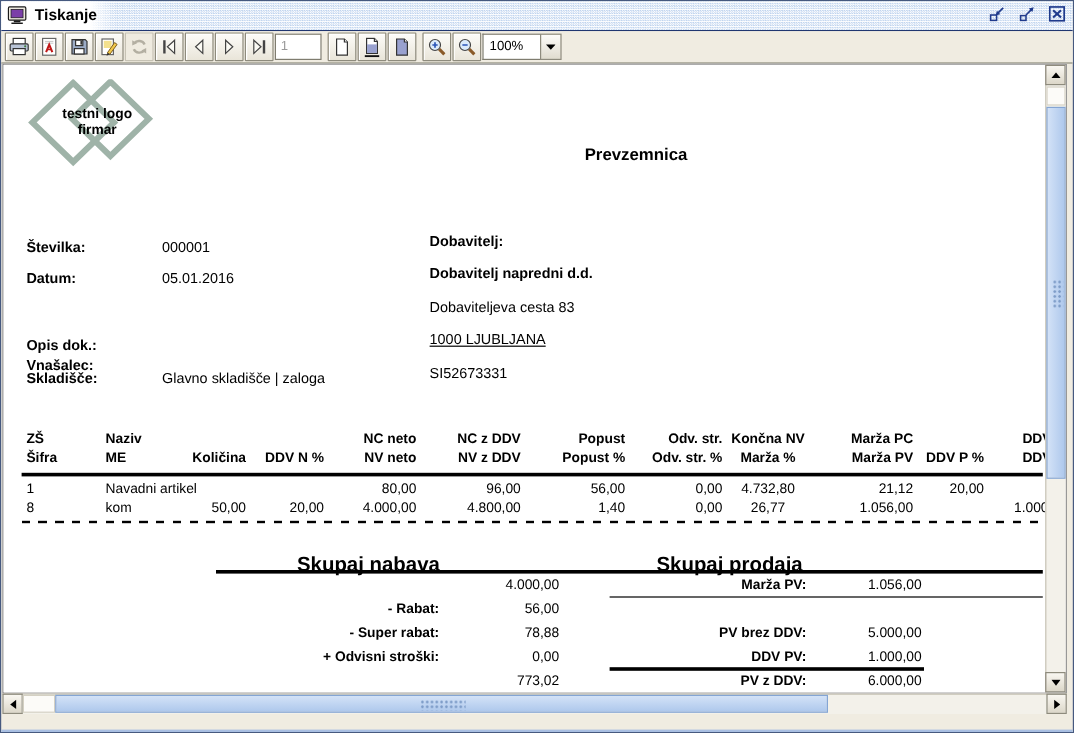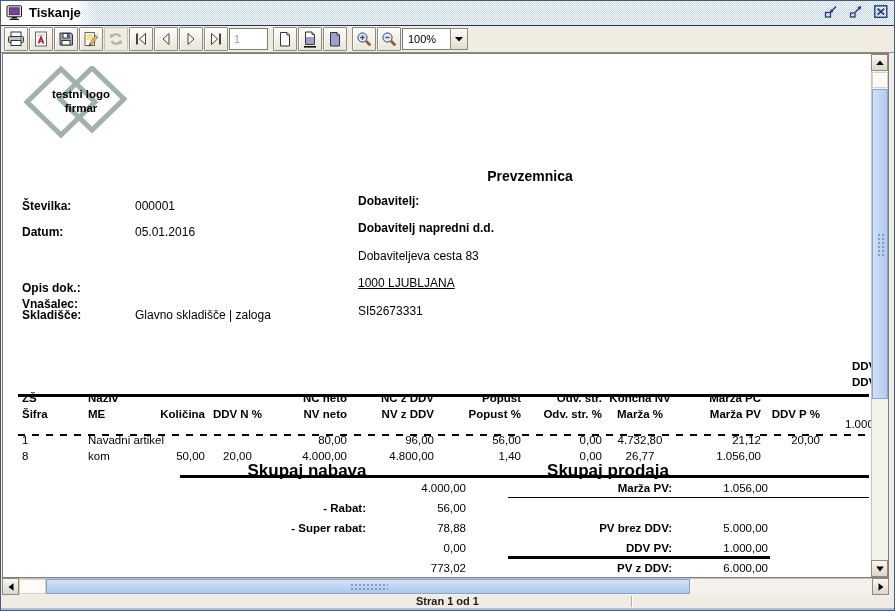--- a/index.html
+++ b/index.html
@@ -53,23 +53,23 @@
   .status-divider { position:absolute; left:630px; top:1px; width:1px; height:11px; background:#b4b0a2; box-shadow:1px 0 0 #fff; }
   .bottomstrip { position:absolute; left:0; top:607px; width:893px; height:2px; background:#a9bfe2; }
 
   
   .doc { position:absolute; color:#000; }
   .doc span, .doc div { position:absolute; white-space:nowrap; }
   .doctitle { font-size:14px; font-weight:bold; transform:translateX(-50%); }
   .flabel { font-size:12px; font-weight:bold; }
   .fvalue { font-size:12px; }
   .trow span { position:static; display:inline-block; font-size:11.5px; vertical-align:top; }
-  .trow { display:flex; height:16px;margin-top:32px; }
+  .trow { display:flex; height:16px; }
   .thead span { font-weight:bold; }
-  .c0{width:70px; padding-left:4px;} .c1{width:72px;} .c2{width:45px;text-align:right;} .c3{width:65px;text-align:center;}
+  .c0{width:70px; padding-left:4px;} .c1{width:72px;} .c2{width:45px;text-align:right;} .c3{width:65px;text-align:right;}
   .c4{width:77px;text-align:right;} .c5{width:87px;text-align:right;} .c6{width:87px;text-align:right;}
   .c7{width:81px;text-align:right;} .c8{width:76px;text-align:center;} .c9{width:83px;text-align:right;} .c10{width:59px;text-align:right;}
   .cutcell { font-size:11.5px; font-weight:bold; }
   .cutval { font-size:11.5px; }
   .thick { background:#000; height:3px; }
   .thin  { background:#000; height:1px; }
   .dashed { height:2px; background-image:repeating-linear-gradient(90deg,#000 0 7px, transparent 7px 14px); }
   .sumhead { font-size:17px; font-weight:bold; transform:translateX(-50%); }
   .sumlabel { font-size:11.5px; font-weight:bold; text-align:right; }
   .sumvalue { font-size:11.5px; text-align:right; }
@@ -228,21 +228,21 @@
 
       <span style="left:16px; top:12px;">
         <svg width="112" height="74" viewBox="0 0 112 74">
           <polygon points="42,3 76,36 42,69 8,36" fill="none" stroke="#9fb3a8" stroke-width="5"></polygon>
           <polygon points="73,2 105,33 73,64 41,33" fill="none" stroke="#9fb3a8" stroke-width="5"></polygon>
           <text x="62" y="32" text-anchor="middle" font-family="Liberation Sans, sans-serif" font-size="11.5" font-weight="bold" fill="#000">testni logo</text>
           <text x="62" y="46" text-anchor="middle" font-family="Liberation Sans, sans-serif" font-size="11.5" font-weight="bold" fill="#000">firmar</text>
         </svg>
       </span>
 
-      <span class="doctitle" style="left:527px; top:66px;margin-top:48px;">Prevzemnica</span>
+      <span class="doctitle" style="left:527px; top:66px;">Prevzemnica</span>
 
       <span class="flabel" style="left:19px; top:145px;">Številka:</span>
       <span class="fvalue" style="left:132px; top:145px;">000001</span>
       <span class="flabel" style="left:19px; top:171px;">Datum:</span>
       <span class="fvalue" style="left:132px; top:171px;">05.01.2016</span>
       <span class="flabel" style="left:19px; top:199px;margin-top:44px;">Vnašalec:</span>
       <span class="fvalue" style="left:132px; top:199px;"></span>
       <span class="flabel" style="left:19px; top:227px;">Opis dok.:</span>
       <span class="fvalue" style="left:132px; top:227px;"></span>
       <span class="flabel" style="left:19px; top:254px;">Skladišče:</span>
@@ -315,20 +315,21 @@
 
       <span class="sumhead" style="left:304px; top:407px;">Skupaj nabava</span>
       <span class="sumhead" style="left:605px; top:407px;">Skupaj prodaja</span>
       <div class="thick" style="left:177px; top:421px; width:689px;"></div>
 
       <span class="sumvalue" style="left:383px; top:428px; width:80px;">4.000,00</span>
       <span class="sumlabel" style="left:177px; top:448px; width:186px;">- Rabat:</span>
       <span class="sumvalue" style="left:383px; top:448px; width:80px;">56,00</span>
       <span class="sumlabel" style="left:177px; top:468px; width:186px;">- Super rabat:</span>
       <span class="sumvalue" style="left:383px; top:468px; width:80px;">78,88</span>
+      <span class="sumlabel" style="left:177px; top:488px; width:186px;">+ Odvisni stroški:</span>
       <span class="sumvalue" style="left:383px; top:488px; width:80px;">0,00</span>
       <span class="sumvalue" style="left:383px; top:508px; width:80px;">773,02</span>
 
       <span class="sumlabel" style="left:505px; top:428px; width:164px;">Marža PV:</span>
       <span class="sumvalue" style="left:685px; top:428px; width:80px;">1.056,00</span>
       <div class="thin" style="left:505px; top:443px; width:361px;"></div>
       <span class="sumlabel" style="left:505px; top:468px; width:164px;">PV brez DDV:</span>
       <span class="sumvalue" style="left:685px; top:468px; width:80px;">5.000,00</span>
       <span class="sumlabel" style="left:505px; top:488px; width:164px;">DDV PV:</span>
       <span class="sumvalue" style="left:685px; top:488px; width:80px;">1.000,00</span>
@@ -365,19 +366,15 @@
     <div class="thumb" style="left:44px; top:0px; width:644px; height:15px;">
       <div class="grip" style="left:303px; top:3px; width:38px; height:9px;"></div>
     </div>
     <div class="sbtn" style="right:0; top:-1px;">
       <svg width="6" height="8" viewBox="0 0 6 8">
           <polygon points="5.5,4 0.5,0.2 0.5,7.8" fill="#000"></polygon>
         </svg>
     </div>
   </div>
 
-  <div class="statusbar">
-    <span>Stran 1 od 1</span>
-    <div class="status-divider"></div>
-  </div>
   <div class="bottomstrip"></div>
 
 </div>
 
 </body></html>

